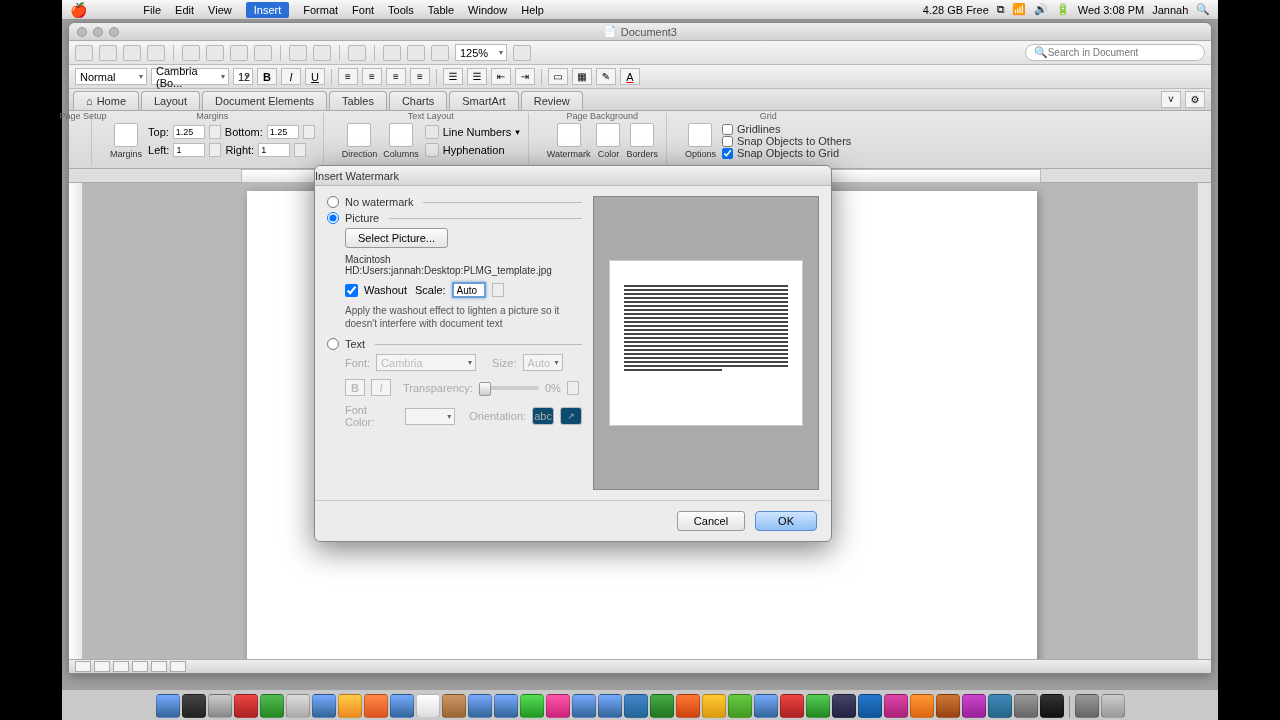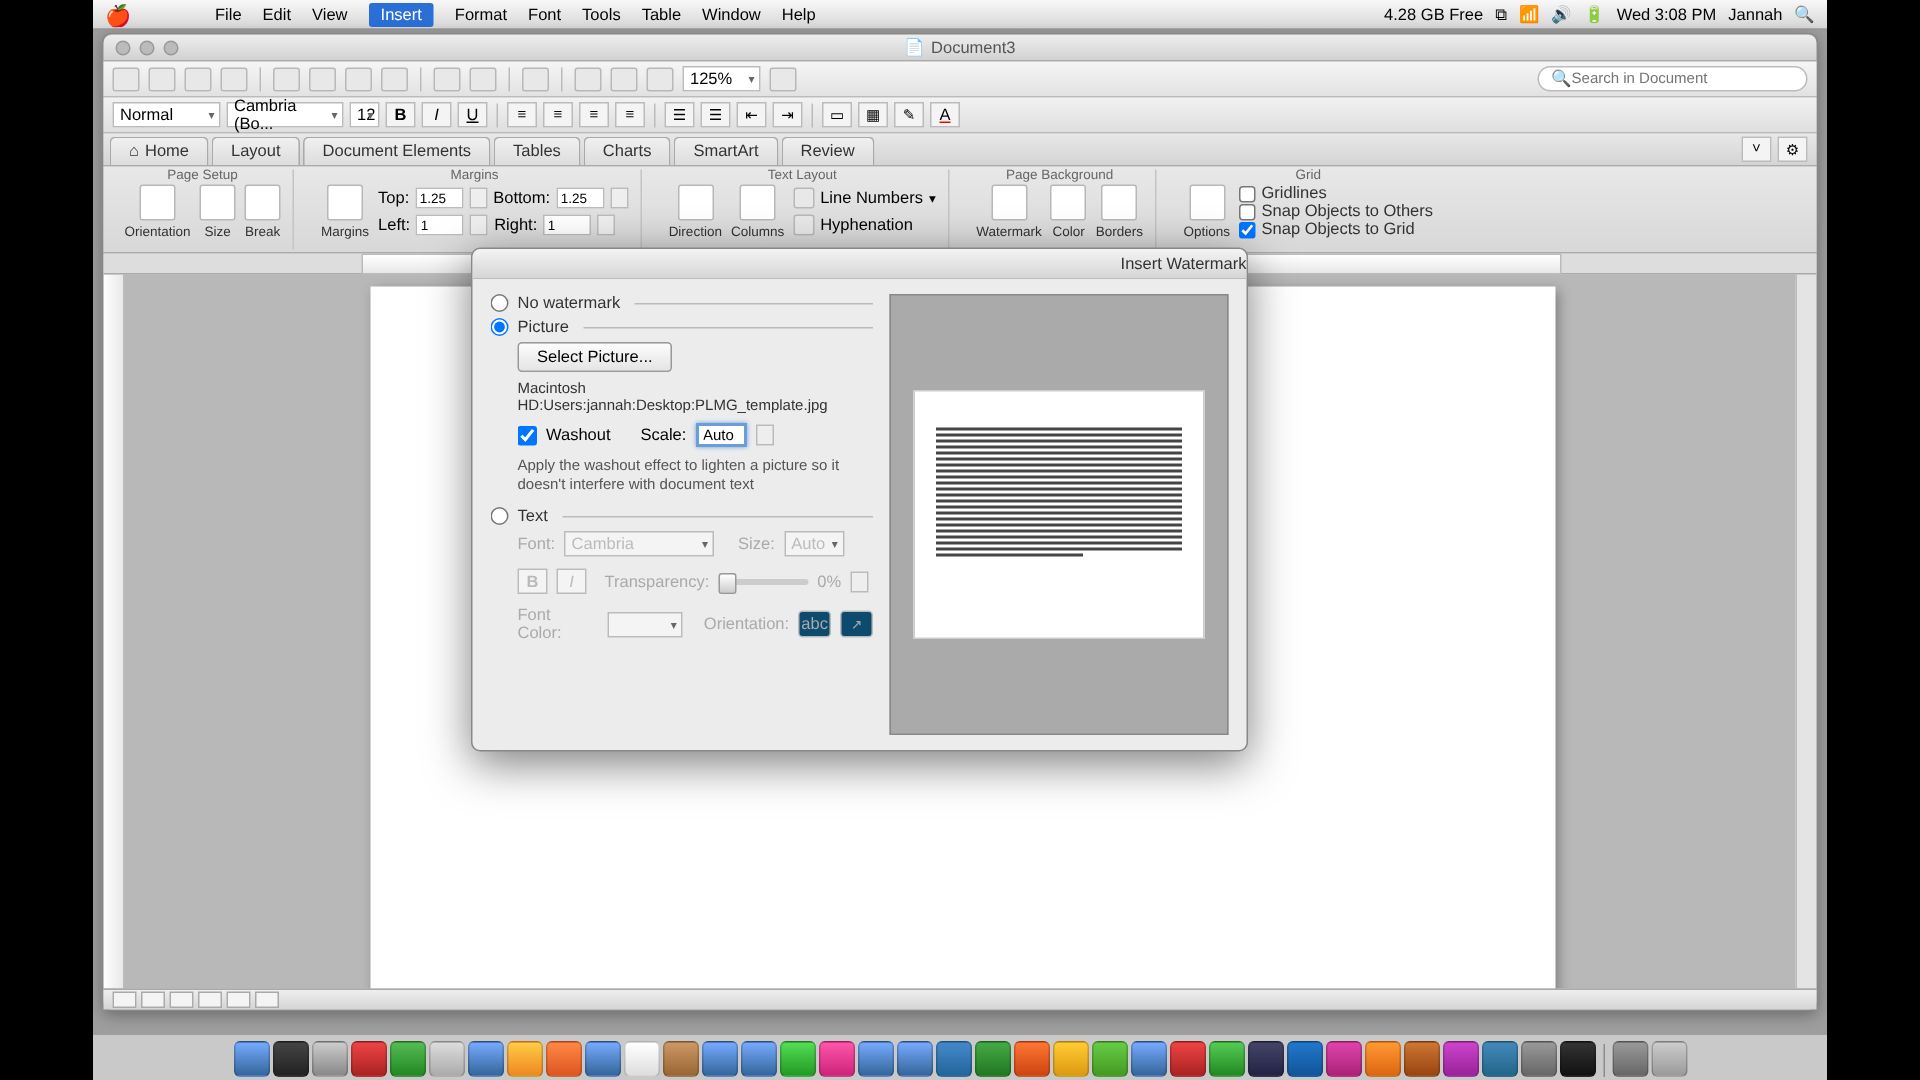--- a/index.html
+++ b/index.html
@@ -42,21 +42,21 @@
 .chk-row input{width:11px;height:11px;}
 .ruler-area{height:14px;background:#ddd;border-bottom:1px solid #aaa;position:relative;}
 .ruler{position:absolute;left:172px;width:800px;height:14px;background:linear-gradient(#fff,#e8e8e8);border:1px solid #bbb;}
 .docarea{position:absolute;top:160px;left:0;right:0;bottom:14px;background:#b8b8b8;overflow:hidden;}
 .vruler{position:absolute;left:0;top:0;width:14px;bottom:0;background:linear-gradient(90deg,#fff,#e8e8e8);border-right:1px solid #bbb;}
 .page{position:absolute;left:178px;top:8px;width:790px;height:700px;background:#fff;box-shadow:2px 2px 8px rgba(0,0,0,.3);}
 .scrollbar-v{position:absolute;right:0;top:0;width:14px;bottom:0;background:#e4e4e4;border-left:1px solid #bbb;}
 .statusbar{position:absolute;bottom:0;left:0;right:0;height:14px;background:linear-gradient(#eee,#d4d4d4);border-top:1px solid #aaa;display:flex;align-items:center;padding:0 6px;gap:3px;}
 .sb-btn{width:16px;height:11px;border:1px solid #aaa;background:#f4f4f4;}
 .dialog{position:absolute;left:252px;top:165px;width:518px;background:#ececec;border:1px solid #888;border-radius:6px;box-shadow:0 8px 30px rgba(0,0,0,.5);}
-.dlg-title{height:20px;background:linear-gradient(#f4f4f4,#d6d6d6);border-bottom:1px solid #bbb;border-radius:6px 6px 0 0;text-align:right;line-height:20px;font-size:11px;color:#333;}
+.dlg-title{height:20px;background:linear-gradient(#f4f4f4,#d6d6d6);border-bottom:1px solid #bbb;border-radius:6px 6px 0 0;text-align:left;line-height:20px;font-size:11px;color:#333;}
 .dlg-body{display:flex;padding:10px 12px;gap:11px;}
 .dlg-left{flex:1;}
 .dlg-right{width:226px;}
 .radio-row{display:flex;align-items:center;gap:6px;margin-bottom:4px;}
 .radio-row input{width:12px;height:12px;}
 .radio-label{font-size:11px;color:#333;}
 .radio-line{flex:1;height:1px;background:#bbb;margin-left:4px;}
 .indent{margin-left:18px;margin-bottom:6px;}
 .btn{background:linear-gradient(#fdfdfd,#e4e4e4);border:1px solid #999;border-radius:3px;padding:3px 12px;font-size:11px;cursor:pointer;}
 .path{font-size:10px;color:#333;margin:6px 0;}
@@ -202,34 +202,20 @@
       <div class="tab">Review</div>
       <div style="margin-left:auto;display:flex;gap:4px;padding:2px;">
         <div class="fmt-btn">˅</div>
         <div class="fmt-btn">⚙</div>
       </div>
     </div>
 
     <div class="ribbon">
       <div class="grp">
         <div class="grp-title">Page Setup</div>
-        <div class="grp-body">
-          <div class="big-btn">
-              <div class="big-ico"></div>
-              <span>Orientation</span>
-            </div>
-          <div class="big-btn">
-              <div class="big-ico"></div>
-              <span>Size</span>
-            </div>
-          <div class="big-btn">
-              <div class="big-ico"></div>
-              <span>Break</span>
-            </div>
-        </div>
       </div>
       <div class="grp">
         <div class="grp-title">Margins</div>
         <div class="grp-body">
           <div class="big-btn">
               <div class="big-ico"></div>
               <span>Margins</span>
             </div>
           <div>
             <div class="margin-row">
@@ -346,21 +332,21 @@
             <input type="radio" checked="" style="">
             <span class="radio-label">Picture</span>
             <div class="radio-line"></div>
           </div>
         <div class="indent">
           <button class="btn">Select Picture...</button>
           <div class="path">Macintosh HD:Users:jannah:Desktop:PLMG_template.jpg</div>
           <div class="inline-row">
             <input type="checkbox" checked="" style="">
               <span>Washout</span>
-            <span style="margin-left:14px">Scale:</span>
+            <span style="margin-left:2px">Scale:</span>
             <input type="text" class="scale-in" value="Auto" style="">
             <div class="stepper"></div>
           </div>
           <div class="help">Apply the washout effect to lighten a picture so it doesn't interfere with document text</div>
         </div>
         <div class="radio-row">
             <input type="radio" style="">
             <span class="radio-label">Text</span>
             <div class="radio-line"></div>
           </div>
@@ -421,20 +407,24 @@
               <div class="prev-line"></div>
               <div class="prev-line"></div>
               <div class="prev-line"></div>
               <div class="prev-line"></div>
               <div class="prev-line"></div>
               <div class="prev-line"></div>
               <div class="prev-line" style="width:60%"></div>
           </div>
         </div>
       </div>
+    </div>
+    <div class="dlg-footer">
+      <button class="btn btn-cancel">Cancel</button>
+      <button class="btn btn-primary">OK</button>
     </div>
   </div>
 </div>
 
 <div class="dock">
   <div class="dock-ico"></div>
   <div class="dock-ico" style="background:linear-gradient(#444,#222)"></div>
   <div class="dock-ico" style="background:linear-gradient(#ccc,#888)"></div>
   <div class="dock-ico" style="background:linear-gradient(#e44,#a22)"></div>
   <div class="dock-ico" style="background:linear-gradient(#5b5,#282)"></div>

